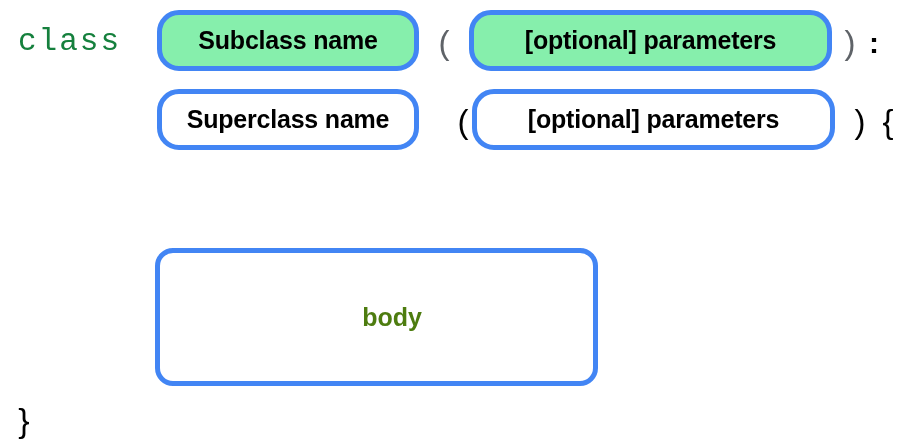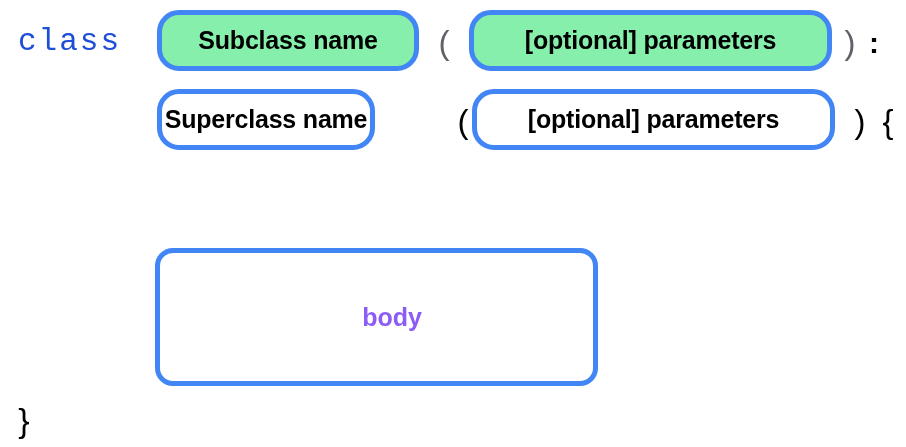--- a/index.html
+++ b/index.html
@@ -27,21 +27,21 @@
     display: flex;
     align-items: center;
     justify-content: center;
     white-space: nowrap;
   }
 
   
   .keyword {
     font-family: "Liberation Mono", "DejaVu Sans Mono", monospace;
     font-size: 31px;
-    color: #1d4ed8;
+    color: #15803d;
     letter-spacing: 2px;
     font-weight: 400;
   }
 
   
   .punct {
     font-family: "Liberation Sans", sans-serif;
     font-size: 33px;
     line-height: 1;
   }
@@ -89,21 +89,21 @@
     letter-spacing: -0.2px;
     white-space: nowrap;
   }
   .box-label.light {
     font-weight: 600;
   }
   .body-label {
     font-family: "Liberation Sans", sans-serif;
     font-size: 25px;
     font-weight: 600;
-    color: #8b5cf6;
+    color: #4d7c0f;
     margin-left: 31px;
   }
 </style>
 </head>
 <body>
 
 <div class="canvas">
 
   <div class="tok keyword" style="left:18px; top:19px; width:132px; height:44px; justify-content:flex-start;">class</div>
 
@@ -114,21 +114,21 @@
   <div class="tok punct punct-grey" style="left:435px; top:20px; width:18px; height:44px;">(</div>
 
   <div class="box filled pill" style="left:469px; top:10px; width:363px; height:61px;">
     <span class="box-label">[optional] parameters</span>
   </div>
 
   <div class="tok punct punct-grey" style="left:841px; top:20px; width:18px; height:44px;">)</div>
 
   <div class="tok punct-colon" style="left:866px; top:21px; width:16px; height:44px;">:</div>
 
-  <div class="box pill" style="left:157px; top:89px; width:218px; height:61px;">
+  <div class="box pill" style="left:157px; top:89px; width:262px; height:61px;">
     <span class="box-label light">Superclass name</span>
   </div>
 
   <div class="tok punct punct-black" style="left:454px; top:99px; width:18px; height:44px;">(</div>
 
   <div class="box pill" style="left:472px; top:89px; width:363px; height:61px;">
     <span class="box-label light">[optional] parameters</span>
   </div>
 
   <div class="tok punct punct-black" style="left:851px; top:99px; width:18px; height:44px;">)</div>

